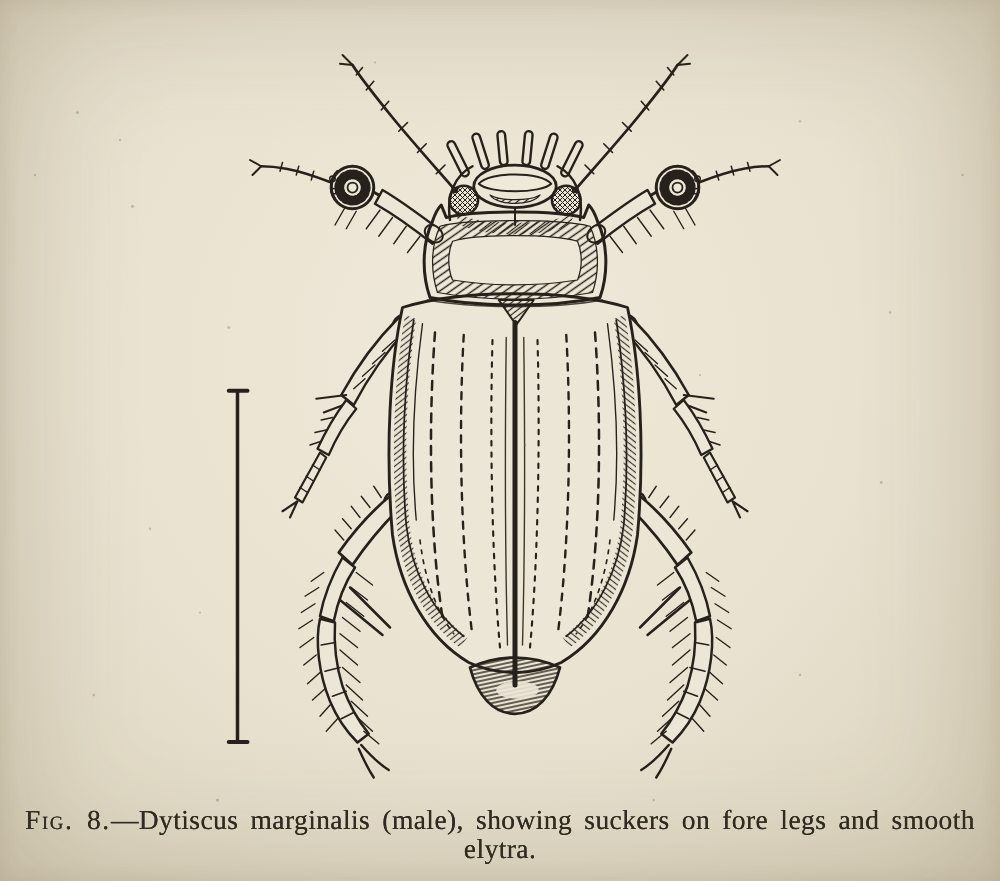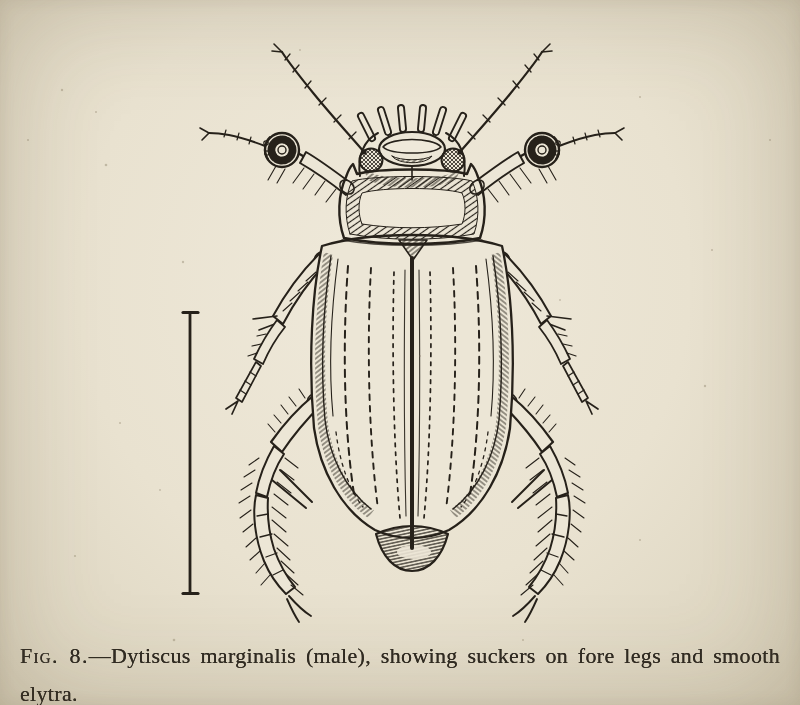--- a/index.html
+++ b/index.html
@@ -16,21 +16,21 @@
     content:""; position:absolute; inset:0; pointer-events:none;
     box-shadow: inset 0 0 110px rgba(96,80,50,.24), inset 0 0 16px rgba(96,80,50,.10);
   }
   .figure-svg{position:absolute; left:0; top:0; display:block; color:var(--ink);}
   .caption{
     position:absolute; left:20px; top:644px; width:760px;
     color:var(--caption-ink); font-size:22px; line-height:23px;
     letter-spacing:.015em; text-shadow:0 0 .5px currentColor;
   }
   .caption-line1{ text-align:justify; text-align-last:justify; word-spacing:.14em; }
-  .caption-line2{ text-align:left;margin-top:15px; }
+  .caption-line2{ text-align:center; }
   .fig-label{ font-variant:small-caps; letter-spacing:.06em; }
   svg *{vector-effect:none;}
 </style>
 </head>
 <body>
 
 <div class="page">
 
   <svg class="figure-svg" width="800" height="645" viewBox="0 0 800 645" role="img" aria-label="Engraved dorsal view of a male great diving beetle (Dytiscus marginalis) with sucker pads on the fore legs, smooth elytra, fringed swimming hind legs, long antennae, and a vertical scale bar at the left.">
     <defs>

